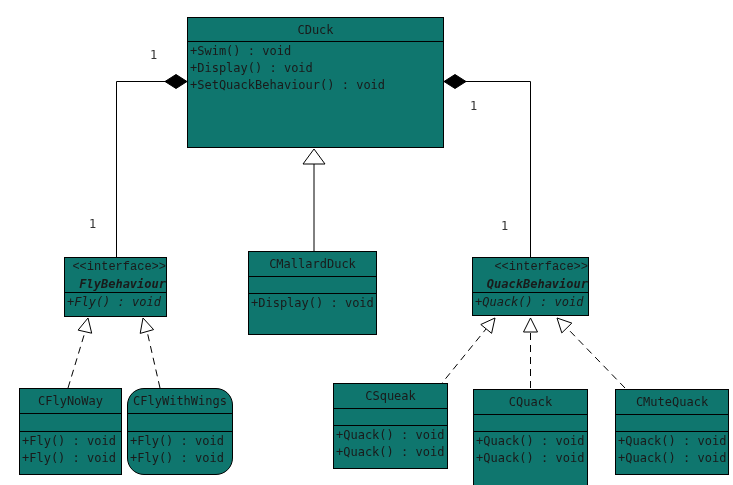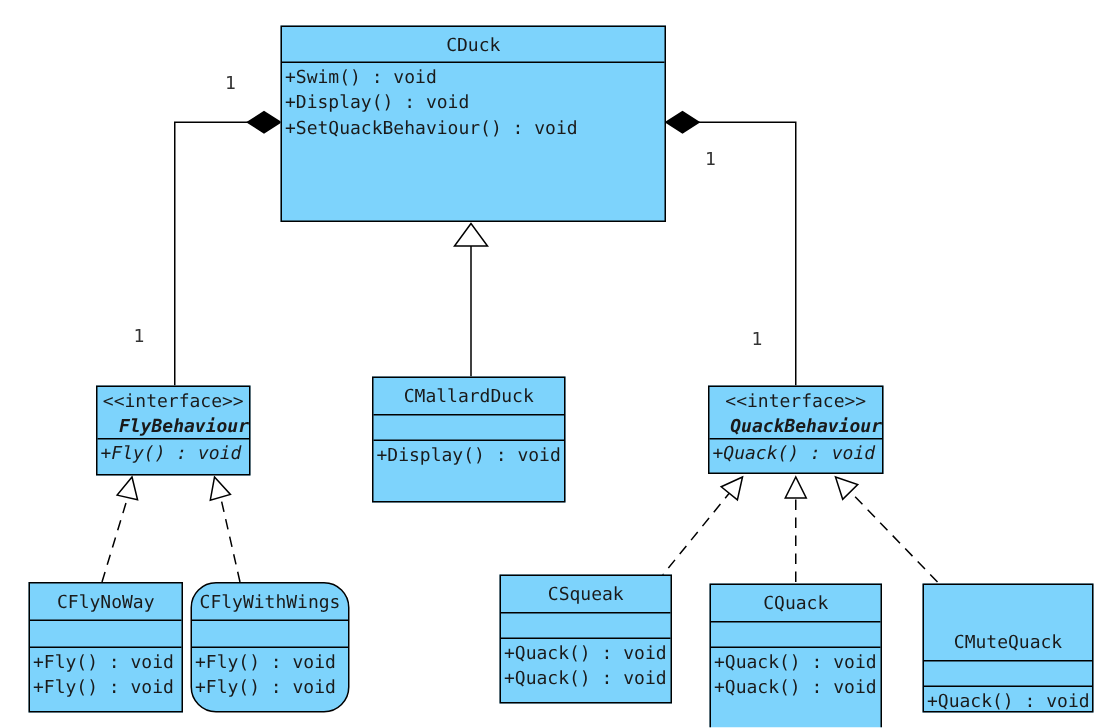--- a/index.html
+++ b/index.html
@@ -17,21 +17,21 @@
     color: #1a1a1a;
     overflow: hidden;
   }
   #connectors {
     position: absolute;
     left: 0; top: 0;
     width: 733px; height: 485px;
   }
   .uml-class {
     position: absolute;
-    background: #7dd3fc;
+    background: #0f766e;
     border: 1px solid #000000;
     box-sizing: border-box;
     display: flex;
     flex-direction: column;
   }
   .uml-title {
     text-align: center;
     box-sizing: border-box;
     display: flex;
     align-items: center;
@@ -43,21 +43,21 @@
     box-sizing: border-box;
     padding: 1px 0 0 2px;
     overflow: hidden;
   }
   .uml-line {
     line-height: 17px;
     white-space: nowrap;
   }
   .italic { font-style: italic; }
   .bold-name { font-style: italic; font-weight: bold; }
-  .stereotype { line-height: 17px; text-align: center; white-space: nowrap; }
+  .stereotype { line-height: 17px; text-align: right; white-space: nowrap; font-family: Liberation Mono, monospace; }
   .iface-name { line-height: 16px; text-align: right; white-space: nowrap; font-style: italic; }
   .mult-label {
     position: absolute;
     color: #333333;
     font-size: 12px;
     line-height: 14px;
   }
 </style>
 </head>
 <body>
@@ -163,21 +163,21 @@
   <div class="uml-class" style="left:473px; top:389px; width:115px; height:108px;">
     <div class="uml-title" style="height:24px;">CQuack</div>
     <div class="uml-sec" style="height:17px;"></div>
     <div class="uml-sec" style="flex:1;">
       <div class="uml-line">+Quack() : void</div>
       <div class="uml-line">+Quack() : void</div>
     </div>
   </div>
 
   <div class="uml-class" style="left:615px; top:389px; width:114px; height:86px;">
-    <div class="uml-title" style="height:24px;margin-top:26px;">CMuteQuack</div>
+    <div class="uml-title" style="height:24px;">CMuteQuack</div>
     <div class="uml-sec" style="height:17px;"></div>
     <div class="uml-sec" style="flex:1;">
       <div class="uml-line">+Quack() : void</div>
       <div class="uml-line">+Quack() : void</div>
     </div>
   </div>
 
 </div>
 
 </body></html>

